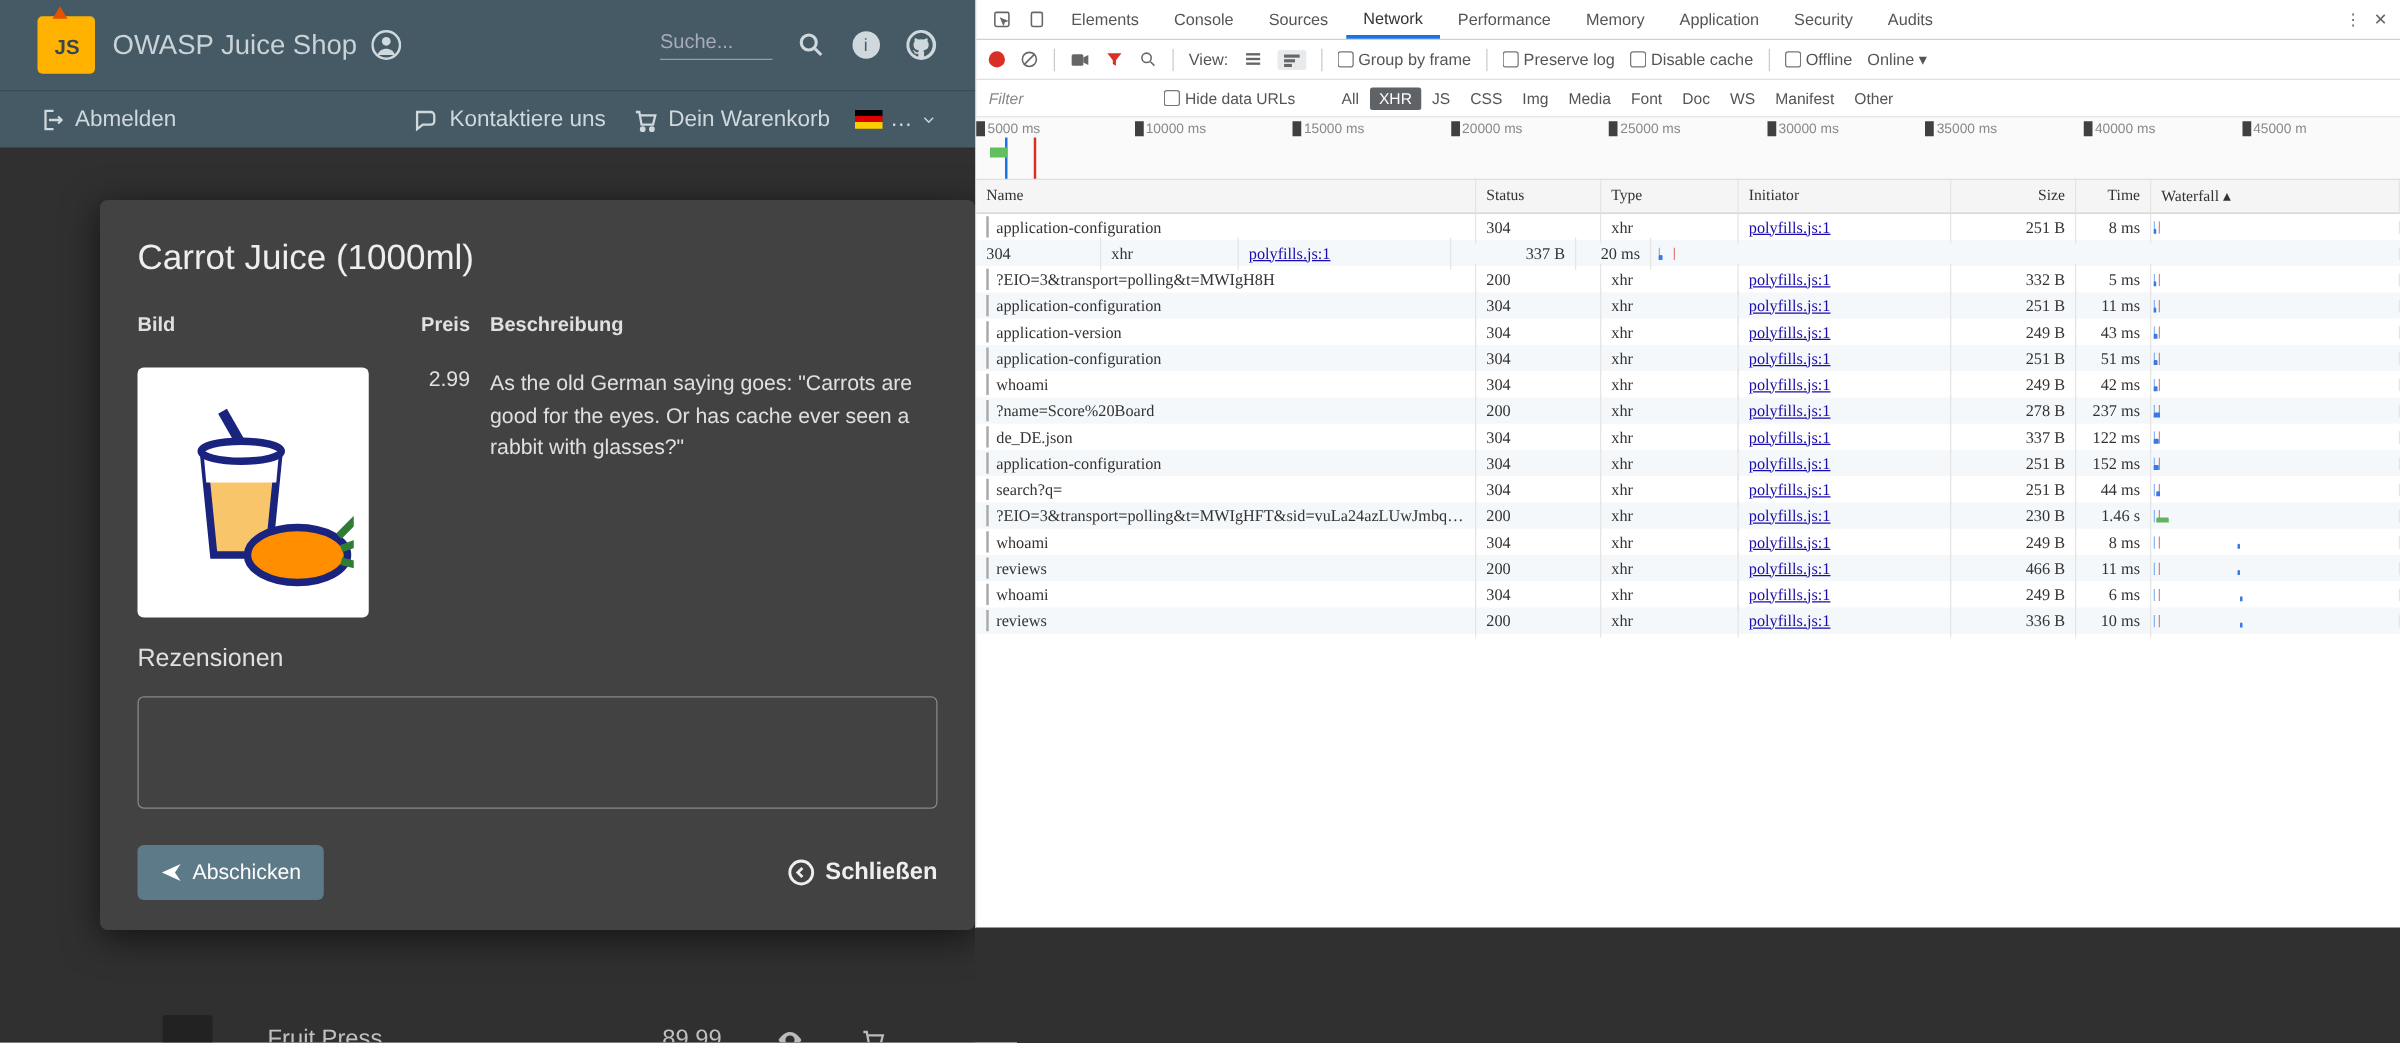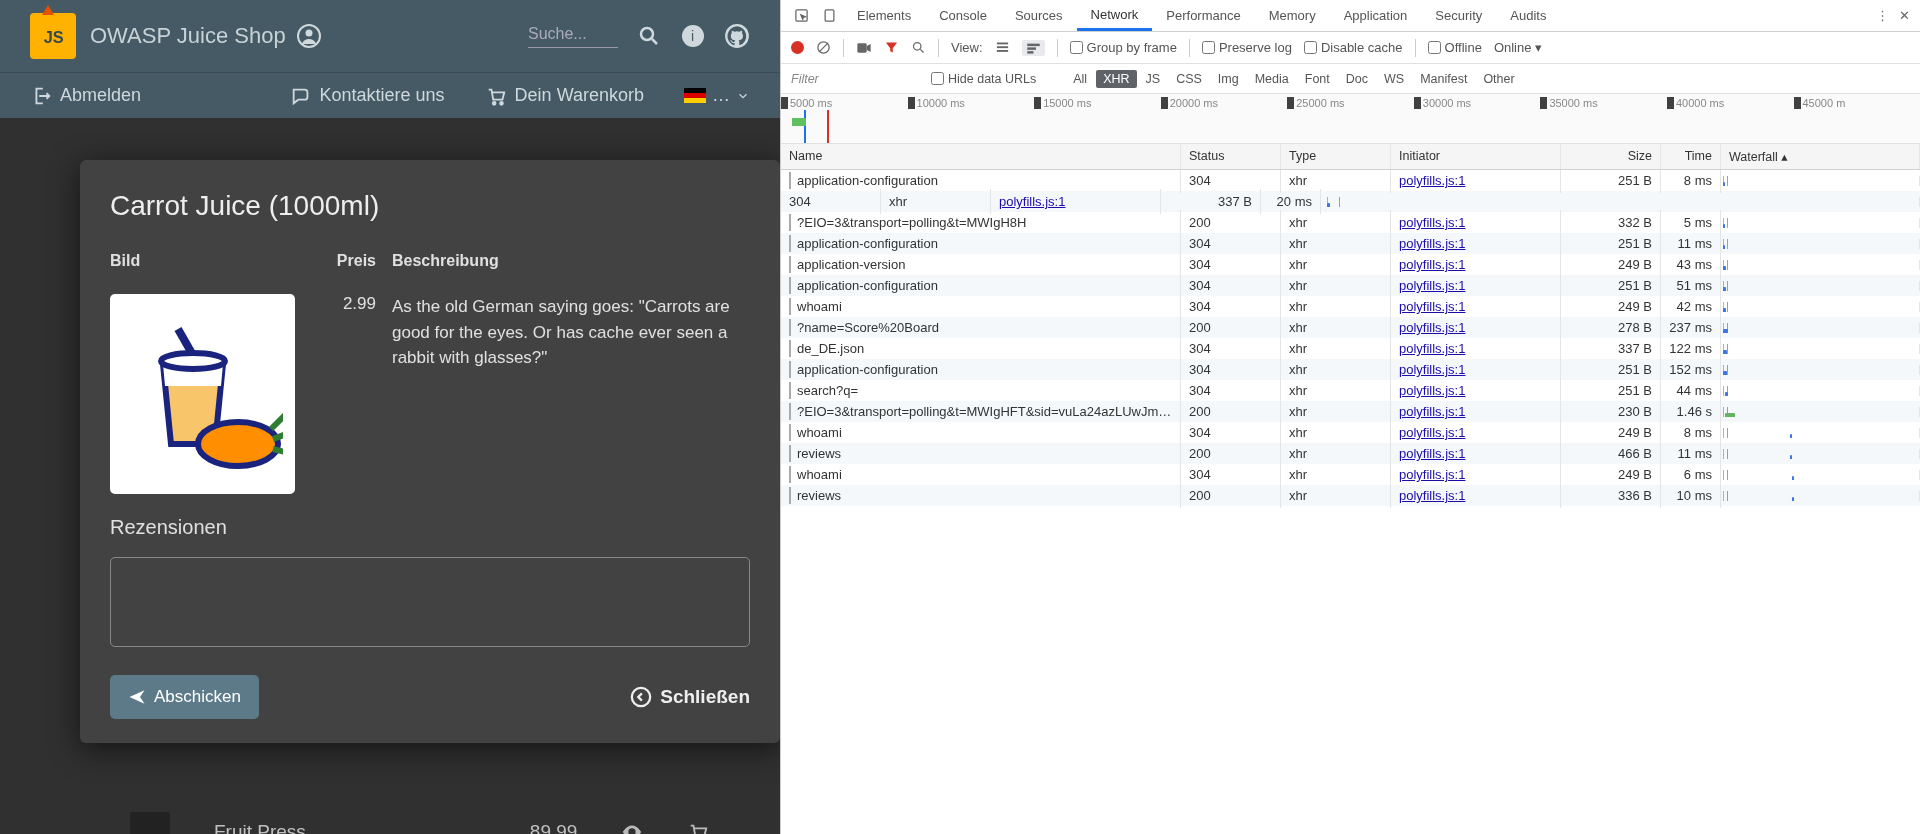--- a/index.html
+++ b/index.html
@@ -8,21 +8,21 @@
 
 .app { width: 780px; height: 834px; background: #303030; position: relative; overflow: hidden; }
 .topbar { background: #455a64; height: 72px; display: flex; align-items: center; padding: 0 30px; color: #e0e0e0; }
 .logo-box { width: 46px; height: 46px; background: #ffb300; border-radius: 4px; position: relative; margin-right: 14px; display:flex; align-items:center; justify-content:center; }
 .logo-box::before { content:''; position:absolute; top:-8px; left:12px; width:0; height:0; border-left:6px solid transparent; border-right:6px solid transparent; border-bottom:10px solid #e65100; }
 .app-title { font-size: 22px; color:#c8d2d7; }
 .search-area { margin-left: auto; display: flex; align-items: center; gap: 18px; }
 .search-box { color:#aab; font-size:16px; border-bottom:1px solid #99a; width:90px; padding-bottom:4px; }
 .top-icon { width:26px; height:26px; color:#c8d2d7; display:flex; align-items:center; justify-content:center; }
 
-.navbar2 { background: #455a64; height: 46px; border-top:1px solid rgba(0,0,0,.15); display:flex; align-items:center; padding: 0 30px; color:#cfd8dc; gap: 40px; }
+.navbar2 { background: #455a64; height: 46px; border-top:1px solid rgba(0,0,0,.15); display:flex; align-items:center; padding: 0 30px; color:#cfd8dc; gap: 20px; }
 .nav-item { display:flex; align-items:center; gap:8px; font-size:18px; }
 .nav-item.right { margin-left:auto; }
 .flag { width:22px; height:15px; background: linear-gradient(to bottom, #000 33%, #dd0000 33%, #dd0000 66%, #ffce00 66%); }
 
 .modal { position:absolute; left:80px; top:160px; width:700px; background:#424242; border-radius:6px; padding:30px 30px 24px 30px; color:#e0e0e0; box-shadow:0 6px 30px rgba(0,0,0,.6); }
 .modal h1 { font-size:28px; font-weight:400; margin-bottom:30px; color:#eee; }
 .detail-row { display:flex; gap:16px; }
 .col-bild { width:190px; }
 .col-preis { width:60px;text-align:right; }
 .col-desc { flex:1; }
@@ -33,21 +33,21 @@
 .rezension { font-size:20px; margin-top:22px; margin-bottom:18px; }
 .review-box { width:100%; height:90px; border:1px solid #888; border-radius:5px; background:transparent; resize:none; color:#fff; padding:8px; }
 .btn-row { display:flex; align-items:center; margin-top:24px; gap:28px; }
 .btn-send { background:#5c7a87; border:none; color:#fff; padding:12px 18px; border-radius:5px; font-size:17px; display:flex; align-items:center; gap:8px; cursor:pointer; }
 .btn-close { margin-left:auto; display:flex; align-items:center; gap:8px; font-size:19px; color:#eee; cursor:pointer; font-weight:600; }
 
 .bg-row { position:absolute; left:130px; top:812px; display:flex; align-items:center; gap:44px; color:#c0c0c0; font-size:19px; }
 .bg-row .thumb { width:40px; height:40px; background:#222; border-radius:3px; }
 
 
-.devtools { flex:1; background:#fff; height:834px; border-left:1px solid #ccc; display:flex; flex-direction:column; font-family: 'Segoe UI', Arial, sans-serif; font-size:13px; color:#333; }
+.devtools { flex:1; background:#fff; height:742px; border-left:1px solid #ccc; display:flex; flex-direction:column; font-family: 'Segoe UI', Arial, sans-serif; font-size:13px; color:#333; }
 .dt-tabs { height:32px; border-bottom:1px solid #d0d0d0; display:flex; align-items:stretch; padding-left:6px; }
 .dt-tab-icon { width:28px; display:flex; align-items:center; justify-content:center; color:#666; }
 .dt-tab { padding:0 14px; display:flex; align-items:center; color:#555; cursor:pointer; }
 .dt-tab.active { border-bottom:3px solid #1a73e8; color:#333; }
 .dt-tabs-right { margin-left:auto; display:flex; align-items:center; gap:10px; padding-right:10px; color:#666; }
 
 .dt-toolbar { height:32px; border-bottom:1px solid #e0e0e0; display:flex; align-items:center; padding:0 10px; gap:12px; color:#555; }
 .rec-dot { width:13px; height:13px; background:#d93025; border-radius:50%; }
 .tb-sep { width:1px; height:18px; background:#ccc; }
 .tb-chk { display:flex; align-items:center; gap:4px; }
@@ -59,21 +59,21 @@
 .pill.active { background:#5f6368; color:#fff; }
 
 .dt-timeline { height:50px; border-bottom:1px solid #e0e0e0; position:relative; background:#fafafa; }
 .tl-ticks { display:flex; font-size:11px; color:#888; padding-top:3px; }
 .tl-tick { flex:1; text-align:left; padding-left:2px; border-left:7px solid #404040; height:12px; }
 .tl-body { position:absolute; top:16px; left:0; right:0; bottom:0; }
 .tl-blue { position:absolute; top:0; width:2px; height:100%; background:#1a73e8; }
 .tl-red { position:absolute; top:0; width:2px; height:100%; background:#d93025; }
 .tl-load { position:absolute; top:8px; height:8px; background:#60c060; }
 
-.dt-table { flex:1; overflow:auto; position:relative; }
+.dt-table { flex:1; overflow:auto; position:relative;font-family:Liberation Serif, serif; }
 .dt-thead { display:flex; background:#f5f5f5; border-bottom:1px solid #d0d0d0; font-size:12.5px; color:#333; position:sticky; top:0; }
 .th, .td { padding:5px 8px; border-right:1px solid #e5e5e5; overflow:hidden; white-space:nowrap; text-overflow:ellipsis; }
 .c-name { width:400px; }
 .c-status { width:100px; }
 .c-type { width:110px; }
 .c-init { width:170px; }
 .c-size { width:100px; text-align:right; }
 .c-time { width:60px; text-align:right; }
 .c-wf { flex:1; position:relative; min-width:180px; }
 .dt-row { display:flex; font-size:13px; height:21px; align-items:center; }

